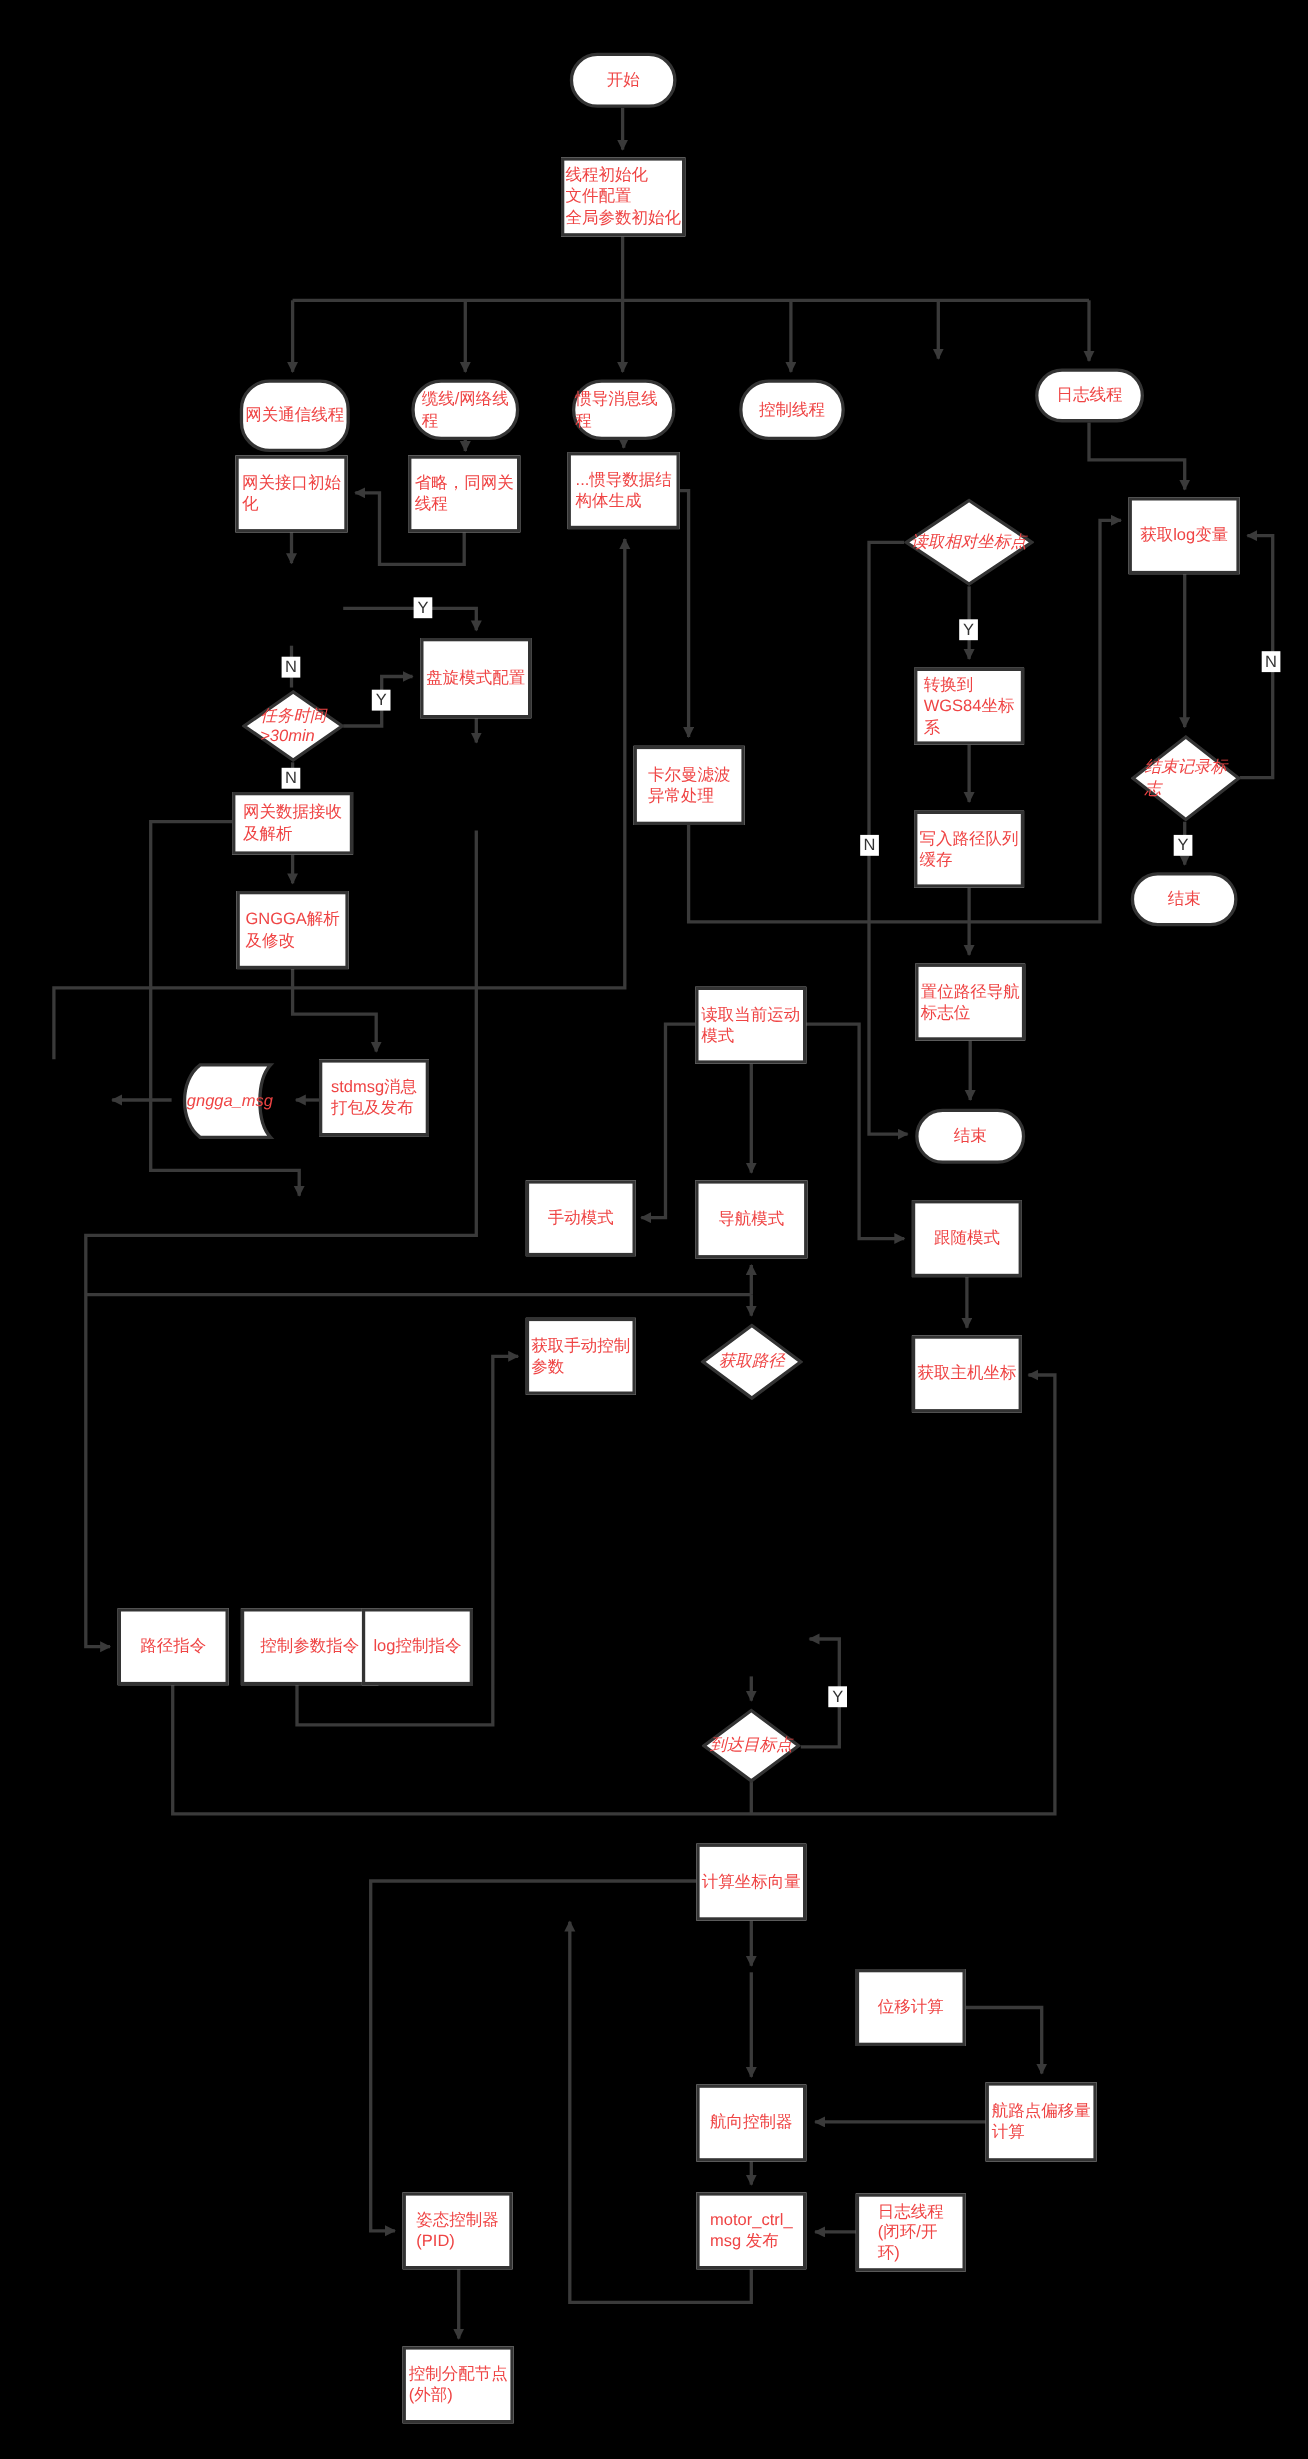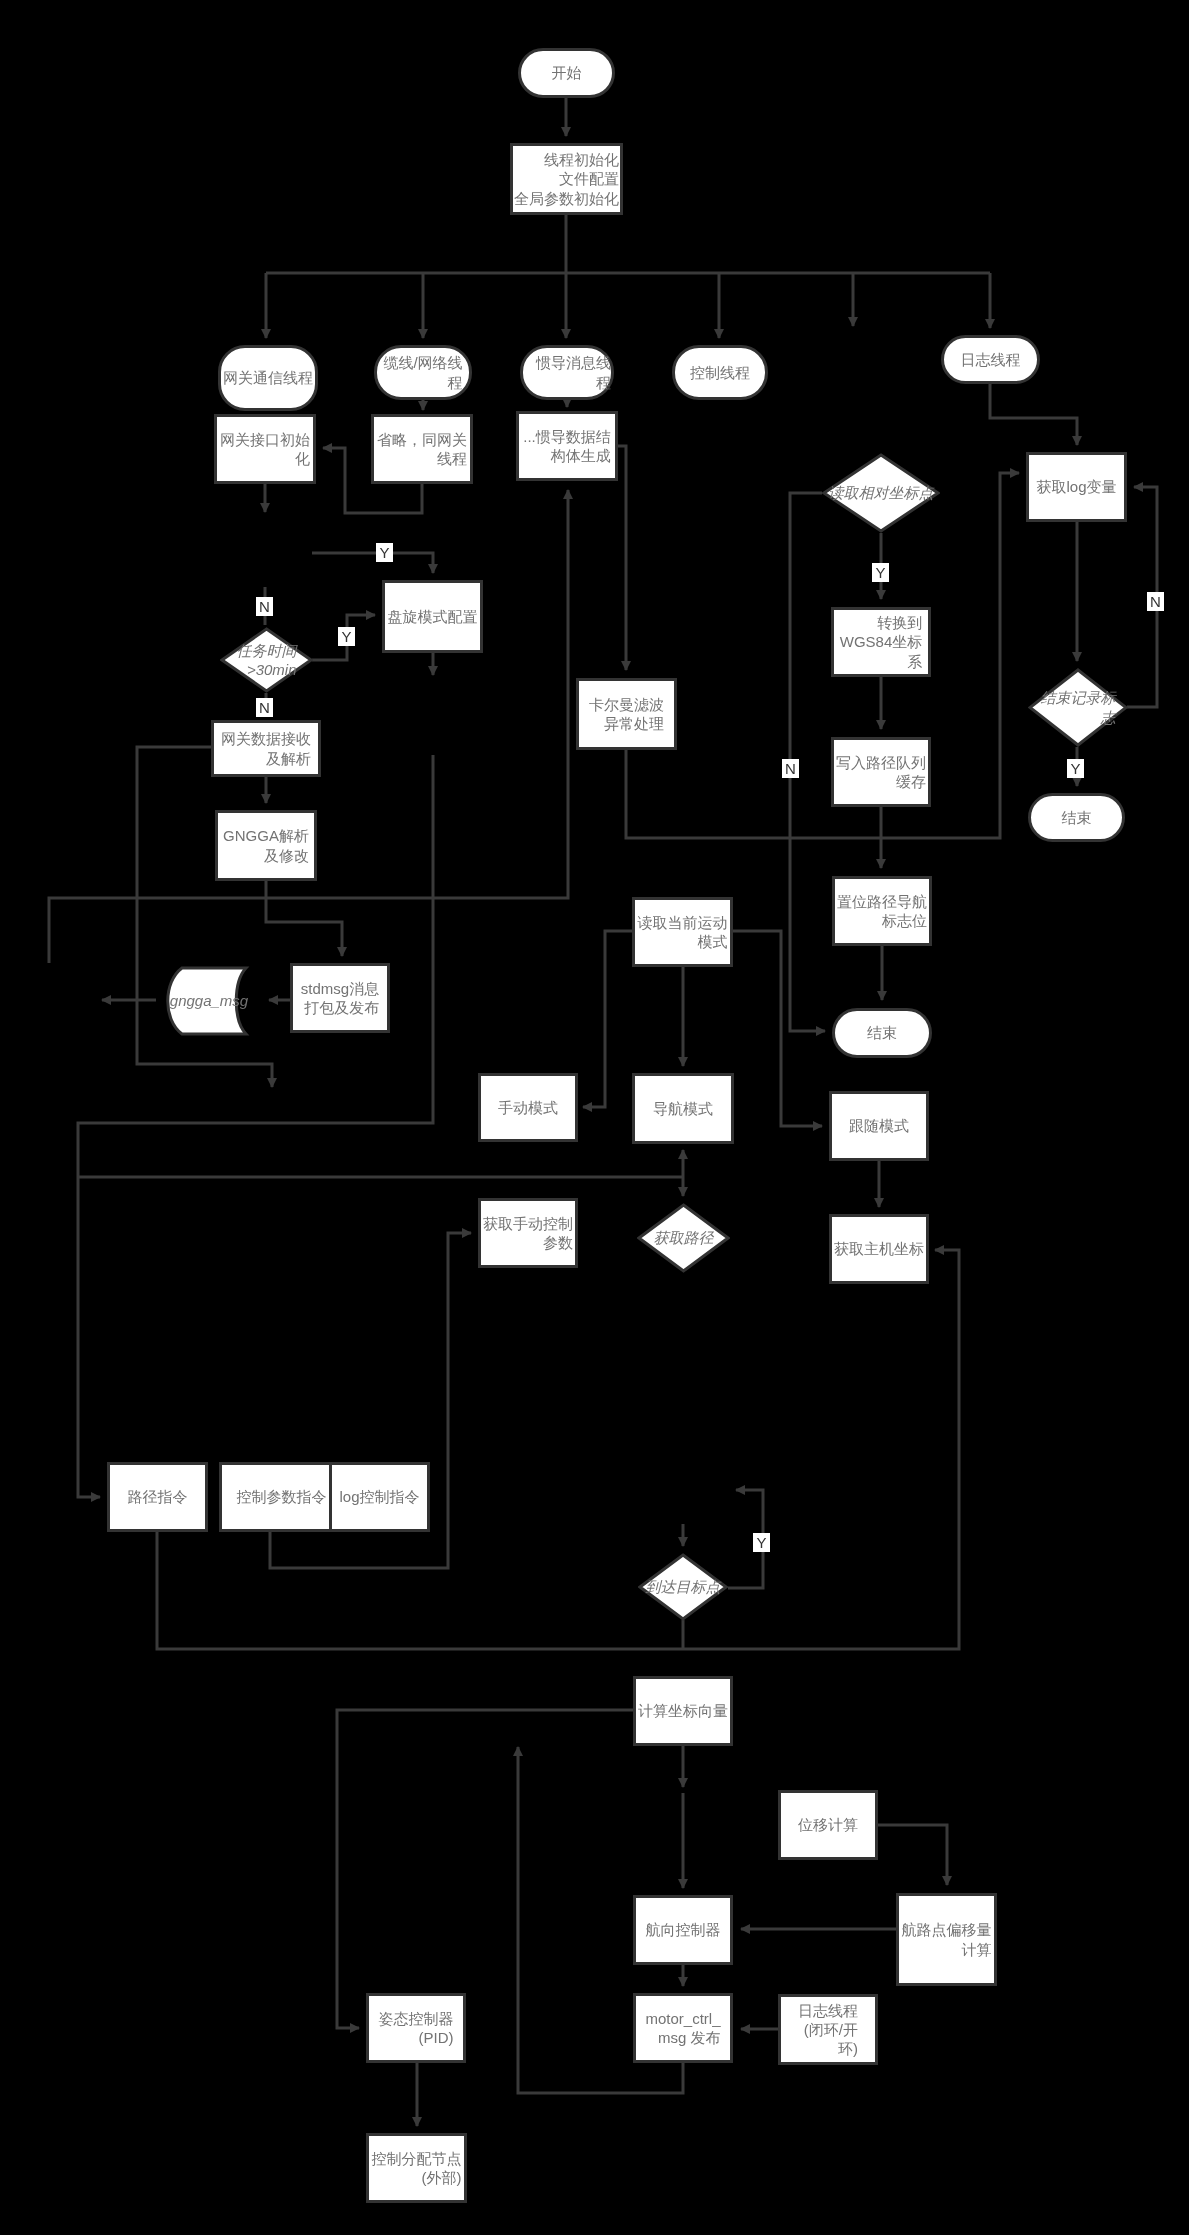--- a/index.html
+++ b/index.html
@@ -1,20 +1,20 @@
 <!DOCTYPE html>
 <html><head>
 <meta charset="utf-8">
 <style>
   html,body{margin:0;padding:0;background:#000;}
   #canvas{position:relative;width:1189px;height:2235px;background:#000;overflow:hidden;
           font-family:"Liberation Sans","DejaVu Sans",sans-serif;}
   #wires{position:absolute;left:0;top:0;z-index:0;}
   .node{position:absolute;display:flex;align-items:center;justify-content:center;
-        text-align:right;font-size:15px;line-height:1.28;color:#737373;
+        text-align:left;font-size:15px;line-height:1.28;color:#ef4444;
         white-space:pre-line;box-sizing:border-box;z-index:2;}
   .rect{background:#fff;border:3px solid #333;}
   .pill{background:#fff;border:3px solid #333;border-radius:27px;}
   .diamond{background:transparent;border:none;}
   .diamond svg,.cyl svg{position:absolute;left:0;top:0;}
   .diamond span,.cyl span{position:relative;z-index:1;font-style:italic;}
   .blabel{position:absolute;z-index:3;background:#fff;color:#333;font-size:15px;
           line-height:19px;min-width:13px;padding:0 2px;text-align:center;}
 </style>
 </head>
@@ -184,21 +184,21 @@
   <div class="node diamond" style="left:638px;top:1553px;width:90px;height:68px">
     <svg width="90" height="68">
         <polygon points="45,2 88,34 45,66 2,34" fill="#fff" stroke="#333" stroke-width="3"></polygon>
       </svg>
     <span>到达目标点</span>
   </div>
 
   <div class="node rect" style="left:633px;top:1676px;width:100px;height:70px">计算坐标向量</div>
   <div class="node rect" style="left:778px;top:1790px;width:100px;height:70px">位移计算</div>
   <div class="node rect" style="left:633px;top:1895px;width:100px;height:70px">航向控制器</div>
-  <div class="node rect" style="left:896px;top:1893px;width:101px;height:93px">航路点偏移量
+  <div class="node rect" style="left:896px;top:1893px;width:101px;height:72px">航路点偏移量
 计算</div>
   <div class="node rect" style="left:633px;top:1993px;width:100px;height:70px">motor_ctrl_
 msg 发布</div>
   <div class="node rect" style="left:778px;top:1994px;width:100px;height:71px">日志线程
 (闭环/开
 环)</div>
   <div class="node rect" style="left:366px;top:1993px;width:100px;height:70px">姿态控制器
 (PID)</div>
   <div class="node rect" style="left:366px;top:2133px;width:101px;height:70px">控制分配节点
 (外部)</div>

